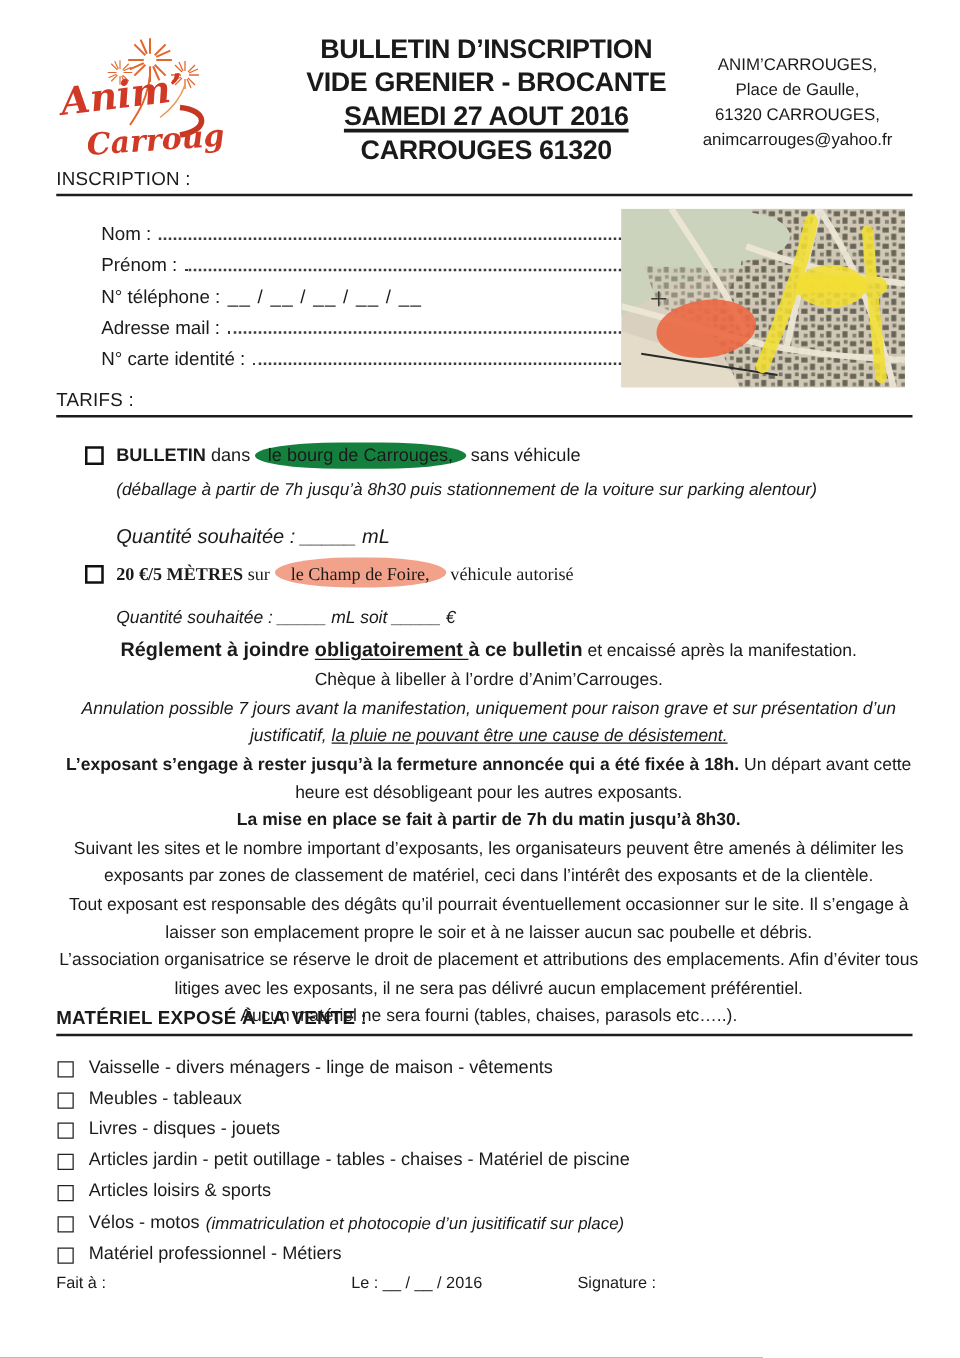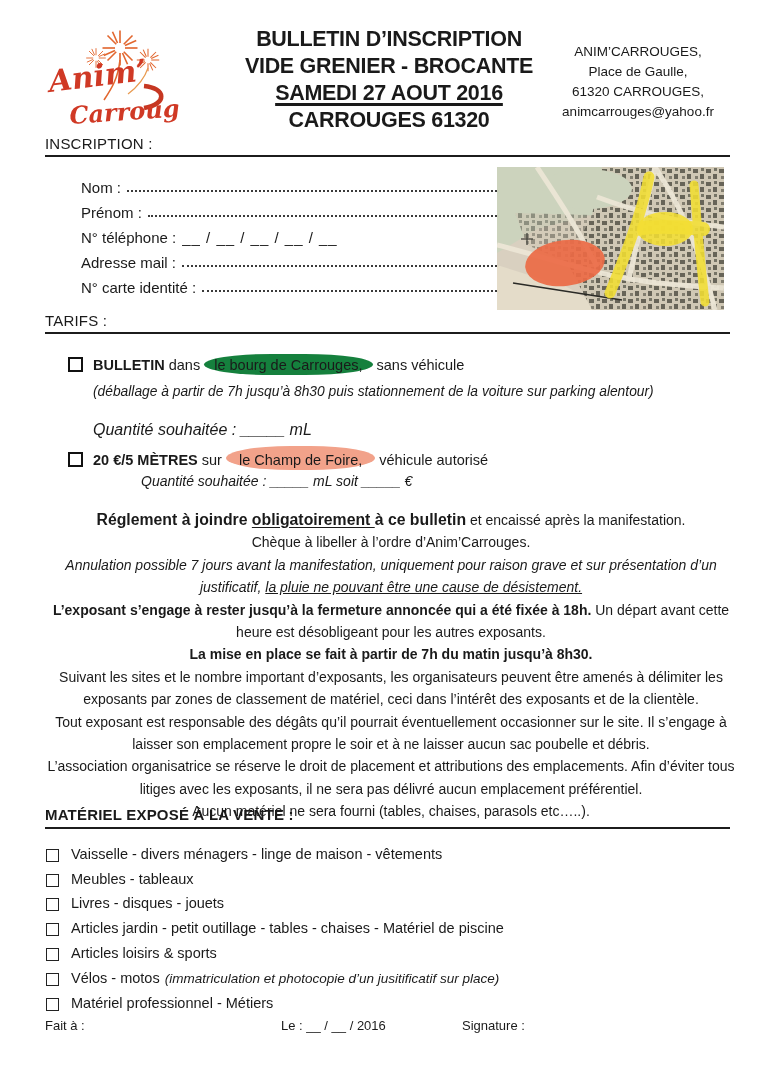--- a/index.html
+++ b/index.html
@@ -181,24 +181,24 @@
   <div class="abs rule" style="left:45px; top:332px; width:685px;"></div>
 
   <div class="abs cbx" style="left:68px; top:357px;"></div>
   <div class="abs opt-line" style="left:93px; top:357px;">
     <span class="opt-bold">BULLETIN</span><span> dans </span><span class="hl-yellow">le bourg de Carrouges,</span><span> sans véhicule</span>
   </div>
   <div class="abs note-line" style="left:93px; top:384px;">(déballage à partir de 7h jusqu’à 8h30 puis stationnement de la voiture sur parking alentour)</div>
   <div class="abs note-line" style="left:93px; top:406px; font-size:16px;margin-top:15px;">Quantité souhaitée : _____ mL</div>
 
   <div class="abs cbx" style="left:68px; top:452px;"></div>
-  <div class="abs opt-line" style="left:93px; top:452px;">
+  <div class="abs opt-line" style="left:93px; top:452px;font-family:Liberation Serif, serif;">
     <span class="opt-bold">20 €/5 MÈTRES</span><span>  sur </span><span class="hl-salmon">le Champ de Foire,</span><span> véhicule autorisé</span>
   </div>
-  <div class="abs note-line" style="left:93px; top:473px; font-size:14px;margin-left:48px;">Quantité souhaitée : _____ mL soit _____ €</div>
+  <div class="abs note-line" style="left:93px; top:485px; font-size:14px;">Quantité souhaitée : _____ mL soit _____ €</div>
 
   <div class="abs reg-block" style="left:45px; top:509px;">
     <p><span class="reg-lead"><span>Réglement à joindre </span><u>obligatoirement </u><span>à ce bulletin</span></span><span> et encaissé après la manifestation.</span></p>
     <p>Chèque à libeller à l’ordre d’Anim’Carrouges.</p>
     <p class="ital"><span>Annulation possible 7 jours avant la manifestation, uniquement pour raison grave et sur présentation d’un justificatif, </span><span class="underline">la pluie ne pouvant être une cause de désistement.</span></p>
     <p><span class="bold">L’exposant s’engage à rester jusqu’à la fermeture annoncée qui a été fixée à 18h.</span><span> Un départ avant cette heure est désobligeant pour les autres exposants.</span></p>
     <p class="bold">La mise en place se fait à partir de 7h du matin jusqu’à 8h30.</p>
     <p>Suivant les sites et le nombre important d’exposants, les organisateurs peuvent être amenés à délimiter les exposants par zones de classement de matériel, ceci dans l’intérêt des exposants et de la clientèle.</p>
     <p>Tout exposant est responsable des dégâts qu’il pourrait éventuellement occasionner sur le site.  Il s’engage à laisser son emplacement propre le soir et à ne laisser aucun sac poubelle et débris.</p>
     <p>L’association organisatrice se réserve le droit de placement et attributions des emplacements. Afin d’éviter tous litiges avec les exposants, il ne sera pas délivré aucun emplacement préférentiel.</p>

